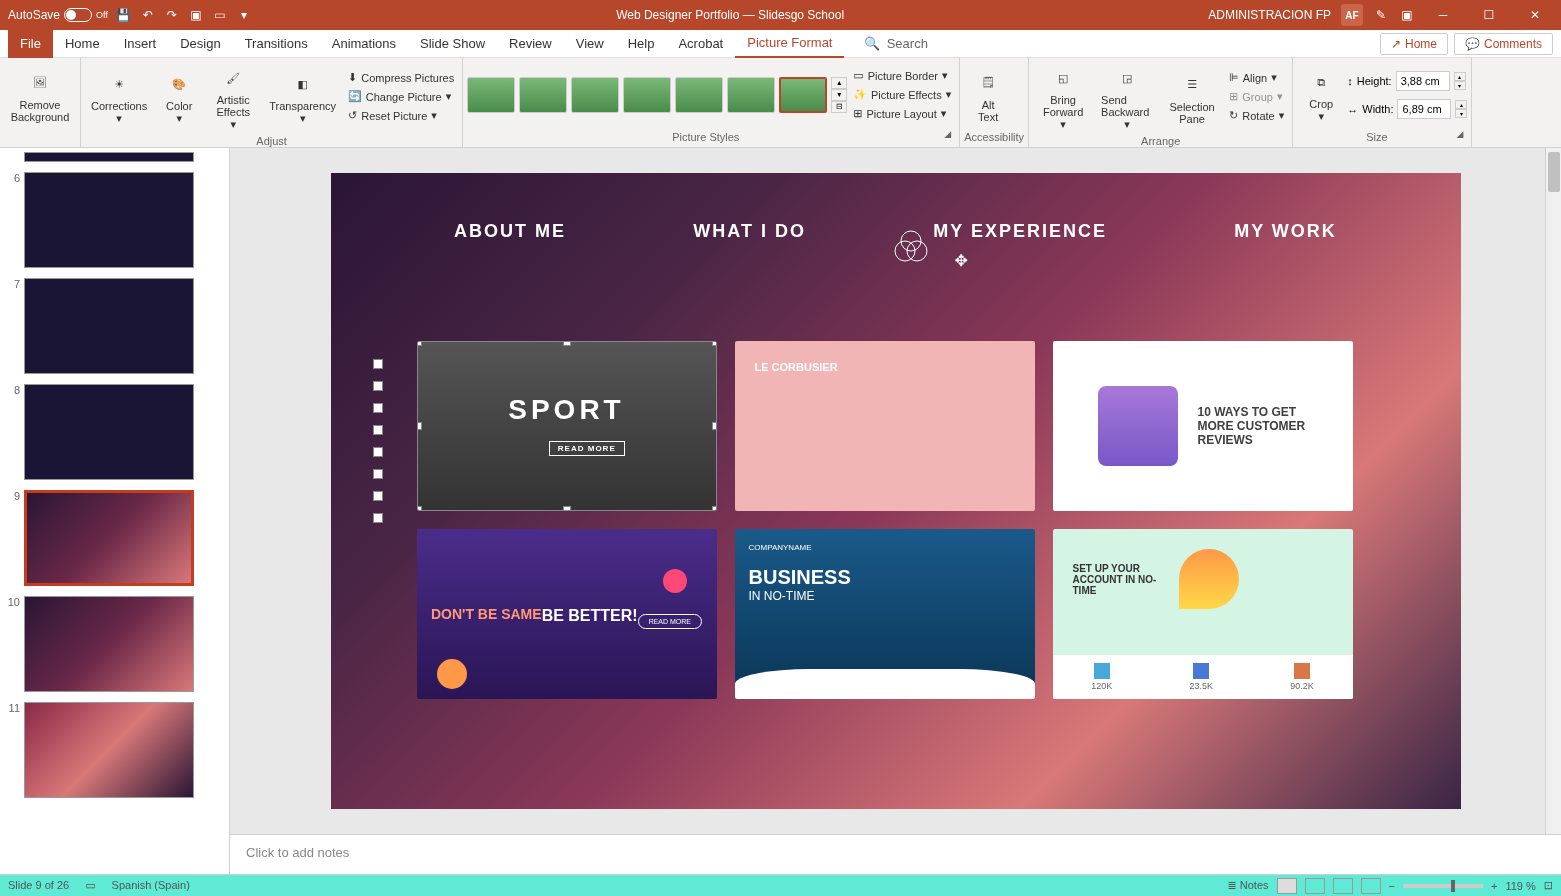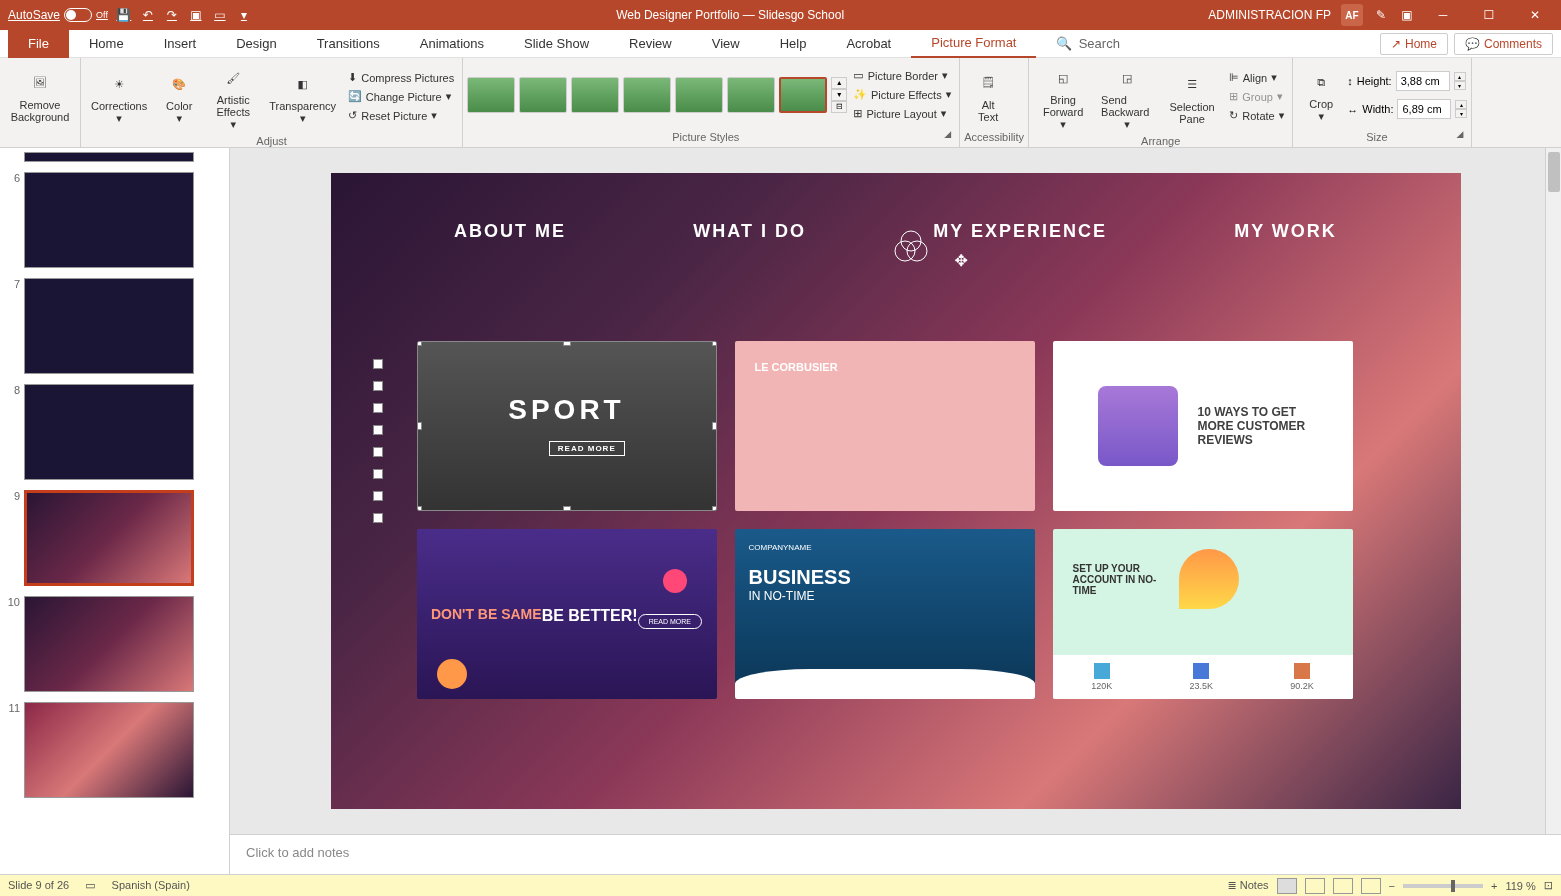--- a/index.html
+++ b/index.html
@@ -1,32 +1,32 @@
 <!DOCTYPE html>
 <html><head>
 <meta charset="utf-8">
 <style>
 * { margin: 0; padding: 0; box-sizing: border-box; font-family: "Segoe UI", sans-serif; }
 body { background: #fff; width: 1561px; height: 896px; overflow: hidden; position: relative; }
 
 
 .titlebar { height: 30px; background: #b7472a; display: flex; align-items: center; color: #fff; font-size: 12px; }
-.titlebar .left { display: flex; align-items: center; gap: 8px; padding-left: 8px; text-decoration: underline; }
+.titlebar .left { display: flex; align-items: center; gap: 8px; padding-left: 8px; }
 .titlebar .autosave { display: flex; align-items: center; gap: 4px; }
 .toggle { width: 28px; height: 14px; border: 1px solid #fff; border-radius: 7px; position: relative; }
 .toggle::after { content: ''; width: 10px; height: 10px; background: #fff; border-radius: 50%; position: absolute; left: 1px; top: 1px; }
 .qat-icon { width: 16px; height: 16px; display: flex; align-items: center; justify-content: center; color: #fff; }
 .titlebar .center { flex: 1; text-align: center; }
 .titlebar .right { display: flex; align-items: center; gap: 10px; padding-right: 8px; }
 .avatar { width: 22px; height: 22px; background: #c96548; border-radius: 3px; display: flex; align-items: center; justify-content: center; font-size: 10px; font-weight: bold; }
 .winbtn { width: 36px; height: 30px; display: flex; align-items: center; justify-content: center; }
 
 
 .ribbon-tabs { height: 28px; background: #fff; display: flex; align-items: center; padding-left: 8px; border-bottom: 1px solid #e1e1e1; }
-.ribbon-tab { padding: 0 20px; height: 28px; display: flex; align-items: center; font-size: 13px; color: #333; cursor: pointer; }
+.ribbon-tab { padding: 0 12px; height: 28px; display: flex; align-items: center; font-size: 13px; color: #333; cursor: pointer; }
 .ribbon-tab.file { background: #b7472a; color: #fff; }
 .ribbon-tab.active { color: #b7472a; border-bottom: 2px solid #b7472a; }
 .ribbon-search { display: flex; align-items: center; gap: 6px; margin-left: 20px; color: #666; font-size: 13px; }
 .ribbon-right { margin-left: auto; display: flex; gap: 6px; padding-right: 8px; }
 .share-btn, .comments-btn { border: 1px solid #ccc; padding: 3px 10px; font-size: 12px; color: #b7472a; display: flex; align-items: center; gap: 4px; border-radius: 2px; }
 
 
 .ribbon { height: 90px; background: #f3f2f1; display: flex; border-bottom: 1px solid #d0d0d0; }
 .ribbon-group { display: flex; flex-direction: column; border-right: 1px solid #d0d0d0; padding: 2px 4px; }
 .ribbon-group-content { flex: 1; display: flex; align-items: center; gap: 2px; }
@@ -72,21 +72,21 @@
 .venn { position: absolute; left: 560px; top: 54px; width: 40px; height: 40px; }
 .venn svg { stroke: #fff; fill: none; }
 .cursor { position: absolute; left: 624px; top: 78px; color: #fff; font-size: 16px; }
 
 .scroll-right { position: absolute; right: 0; top: 0; width: 16px; height: 100%; background: #f0f0f0; border-left: 1px solid #d0d0d0; }
 .scroll-right::before { content: ''; position: absolute; top: 4px; left: 2px; width: 12px; height: 40px; background: #c0c0c0; border-radius: 2px; }
 
 .notes-pane { height: 40px; background: #fff; border-top: 1px solid #d0d0d0; padding: 10px 16px; color: #888; font-size: 13px; }
 
 
-.statusbar { height: 22px; background: #fef9c3; border-top: 1px solid #d0d0d0; display: flex; align-items: center; font-size: 11px; color: #555; padding: 0 8px; }
+.statusbar { height: 22px; background: #5eead4; border-top: 1px solid #d0d0d0; display: flex; align-items: center; font-size: 11px; color: #555; padding: 0 8px; }
 .statusbar .left { display: flex; gap: 16px; }
 .statusbar .right { margin-left: auto; display: flex; align-items: center; gap: 8px; }
 .view-btn { width: 20px; height: 16px; border: 1px solid #999; }
 .view-btn.active { background: #ddd; }
 .zoom-slider { width: 80px; height: 4px; background: #ccc; position: relative; }
 .zoom-slider::after { content: ''; position: absolute; left: 60%; top: -4px; width: 4px; height: 12px; background: #666; }
 .col { display: flex; flex-direction: column; gap: 2px; }
 </style>
 </head>
 <body>

